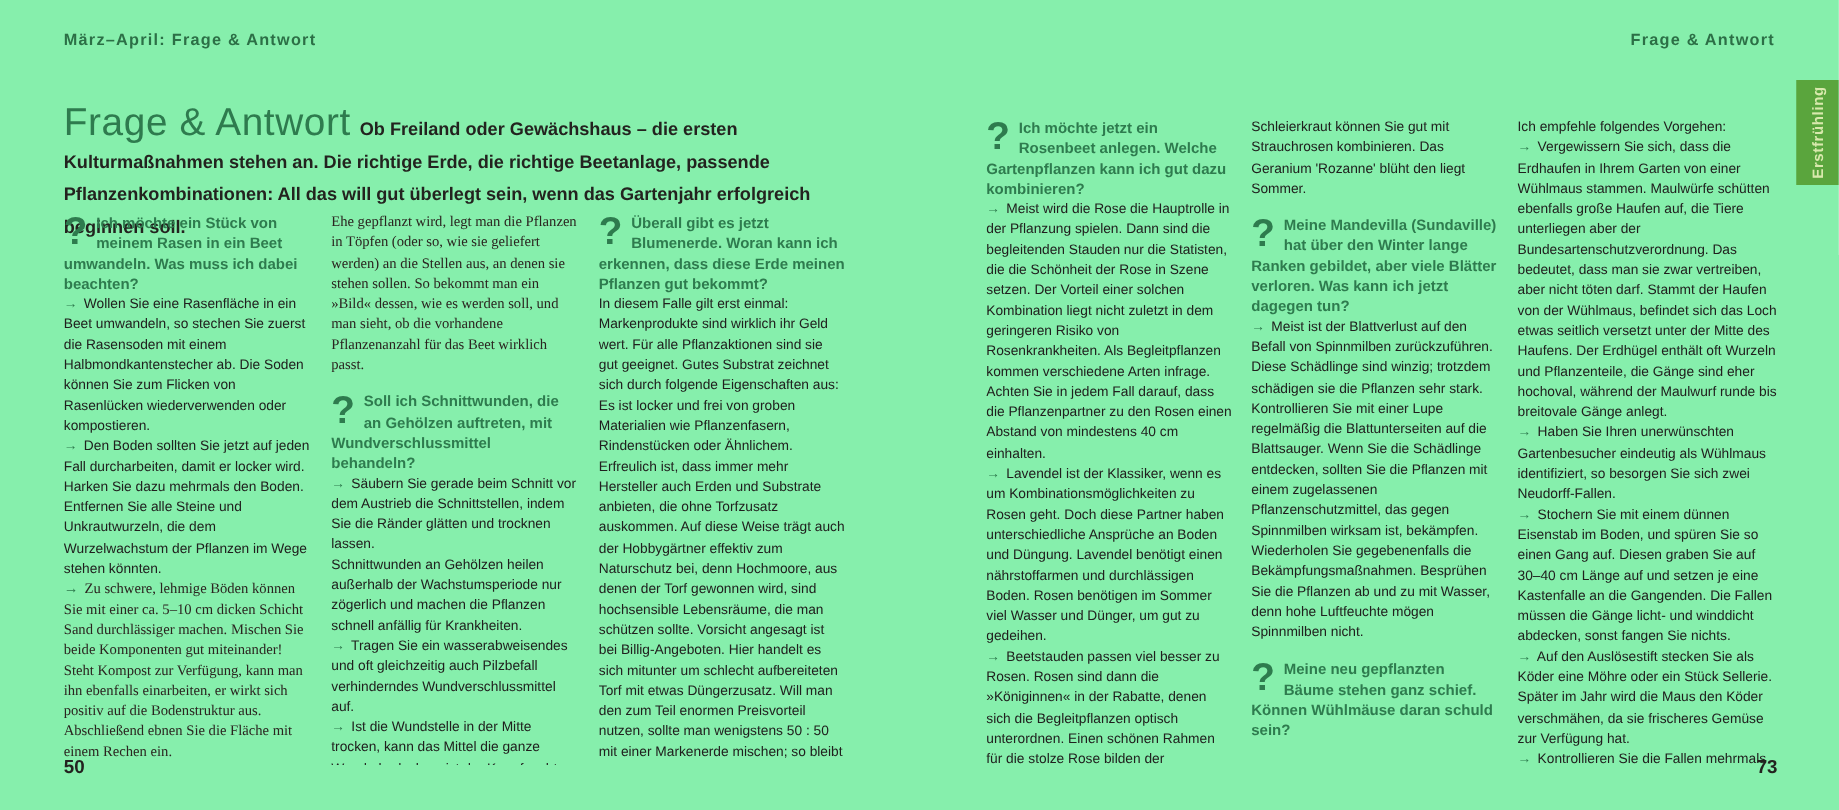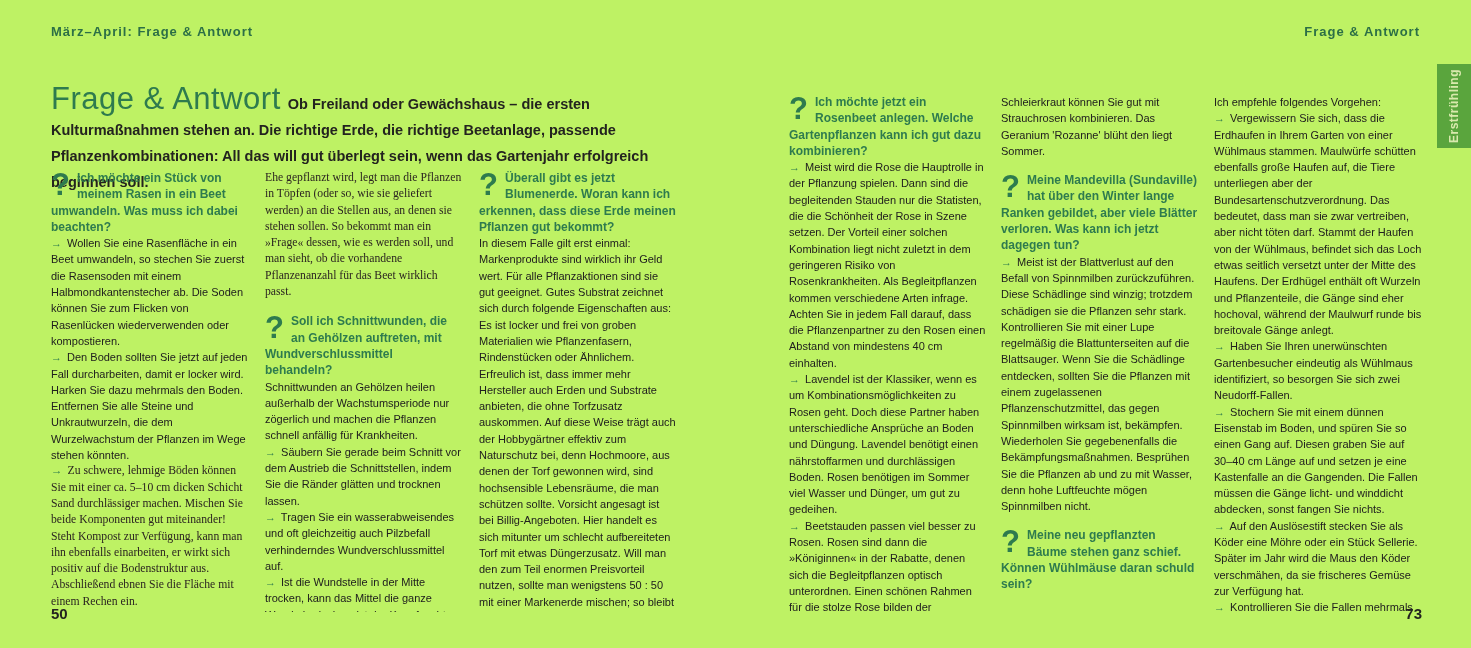--- a/index.html
+++ b/index.html
@@ -1,19 +1,19 @@
 <!DOCTYPE html>
 <html><head>
 <meta charset="utf-8">
 <style>
   html,body{margin:0;padding:0;}
   #stage{
     position:relative;
     width:1471px;height:648px;
-    background:#bef264;
+    background:#86efac;
     overflow:hidden;
     font-family:"Liberation Sans",sans-serif;
     color:#20201e;
   }
   .running-head{
     position:absolute;top:24px;
     font-size:13px;font-weight:bold;letter-spacing:1px;
     color:#2c6f46;
   }
   .running-head.left{left:51px;}
@@ -80,24 +80,24 @@
   <p class="page-title"><span class="big">Frage &amp; Antwort</span><span>Ob Freiland oder Gewächshaus – die ersten Kulturmaßnahmen stehen an. Die richtige Erde, die richtige Beetanlage, passende Pflanzenkombinationen: All das will gut überlegt sein, wenn das Gartenjahr erfolgreich beginnen soll.</span></p>
 
   <div id="col-l1" class="col l">
       <p class="blk q"><span class="qmark">?</span>Ich möchte ein Stück von meinem Rasen in ein Beet umwandeln. Was muss ich dabei beachten?</p>
       <p class="blk"><span class="arrow">→</span> Wollen Sie eine Rasenfläche in ein Beet umwandeln, so stechen Sie zuerst die Rasensoden mit einem Halbmondkantenstecher ab. Die Soden können Sie zum Flicken von Rasenlücken wiederverwenden oder kompostieren.</p>
       <p class="blk"><span class="arrow">→</span> Den Boden sollten Sie jetzt auf jeden Fall durcharbeiten, damit er locker wird. Harken Sie dazu mehrmals den Boden. Entfernen Sie alle Steine und Unkrautwurzeln, die dem Wurzelwachstum der Pflanzen im Wege stehen könnten.</p>
       <p class="blk serif"><span class="arrow">→</span> Zu schwere, lehmige Böden können Sie mit einer ca. 5–10 cm dicken Schicht Sand durchlässiger machen. Mischen Sie beide Komponenten gut miteinander! Steht Kompost zur Verfügung, kann man ihn ebenfalls einarbeiten, er wirkt sich positiv auf die Bodenstruktur aus. Abschließend ebnen Sie die Fläche mit einem Rechen ein.</p>
       <p class="blk serif"><span class="arrow">→</span> Achten Sie beim Bepflanzen auf die richtigen Abstände der Pflanzen zueinander. Besonders bei Gehölzen, aber auch bei Stauden kann man sich leicht verschätzen – beachten Sie immer auch die Angaben auf den Etiketten. Also: Mut zur (anfänglichen) Lücke!</p>
     </div>
   <div id="col-l2" class="col l">
-      <p class="blk serif">Ehe gepflanzt wird, legt man die Pflanzen in Töpfen (oder so, wie sie geliefert werden) an die Stellen aus, an denen sie stehen sollen. So bekommt man ein »Frage« dessen, wie es werden soll, und man sieht, ob die vorhandene Pflanzenanzahl für das Beet wirklich passt.</p>
+      <p class="blk serif">Ehe gepflanzt wird, legt man die Pflanzen in Töpfen (oder so, wie sie geliefert werden) an die Stellen aus, an denen sie stehen sollen. So bekommt man ein »Bild« dessen, wie es werden soll, und man sieht, ob die vorhandene Pflanzenanzahl für das Beet wirklich passt.</p>
       <p class="blk q"><span class="qmark">?</span>Soll ich Schnittwunden, die an Gehölzen auftreten, mit Wundverschlussmittel behandeln?</p>
+      <p class="blk"><span class="arrow">→</span> Säubern Sie gerade beim Schnitt vor dem Austrieb die Schnittstellen, indem Sie die Ränder glätten und trocknen lassen.</p>
       <p class="blk">Schnittwunden an Gehölzen heilen außerhalb der Wachstumsperiode nur zögerlich und machen die Pflanzen schnell anfällig für Krankheiten.</p>
-      <p class="blk"><span class="arrow">→</span> Säubern Sie gerade beim Schnitt vor dem Austrieb die Schnittstellen, indem Sie die Ränder glätten und trocknen lassen.</p>
       <p class="blk"><span class="arrow">→</span> Tragen Sie ein wasserabweisendes und oft gleichzeitig auch Pilzbefall verhinderndes Wundverschlussmittel auf.</p>
       <p class="blk"><span class="arrow">→</span> Ist die Wundstelle in der Mitte trocken, kann das Mittel die ganze Wunde bedecken; ist der Kern feucht, trägt man es lediglich am Rand auf.</p>
     </div>
   <div id="col-l3" class="col l">
       <p class="blk q"><span class="qmark">?</span>Überall gibt es jetzt Blumenerde. Woran kann ich erkennen, dass diese Erde meinen Pflanzen gut bekommt?</p>
       <p class="blk">In diesem Falle gilt erst einmal: Markenprodukte sind wirklich ihr Geld wert. Für alle Pflanzaktionen sind sie gut geeignet. Gutes Substrat zeichnet sich durch folgende Eigenschaften aus: Es ist locker und frei von groben Materialien wie Pflanzenfasern, Rindenstücken oder Ähnlichem. Erfreulich ist, dass immer mehr Hersteller auch Erden und Substrate anbieten, die ohne Torfzusatz auskommen. Auf diese Weise trägt auch der Hobbygärtner effektiv zum Naturschutz bei, denn Hochmoore, aus denen der Torf gewonnen wird, sind hochsensible Lebensräume, die man schützen sollte. Vorsicht angesagt ist bei Billig-Angeboten. Hier handelt es sich mitunter um schlecht aufbereiteten Torf mit etwas Düngerzusatz. Will man den zum Teil enormen Preisvorteil nutzen, sollte man wenigstens 50 : 50 mit einer Markenerde mischen; so bleibt das Substrat strukturstabil, d. h., die Poren, die für eine ausreichende Bodenbelüftung sowie für guten Wasserabfluss notwendig sind, bleiben erhalten. Kaufen Sie keine Erde aus der vergangenen Saison, denn mit der Zeit verschlechtert sich die Qualität.</p>
     </div>
 
   <div id="col-r1" class="col r">
       <p class="blk q"><span class="qmark">?</span>Ich möchte jetzt ein Rosenbeet anlegen. Welche Gartenpflanzen kann ich gut dazu kombinieren?</p>

